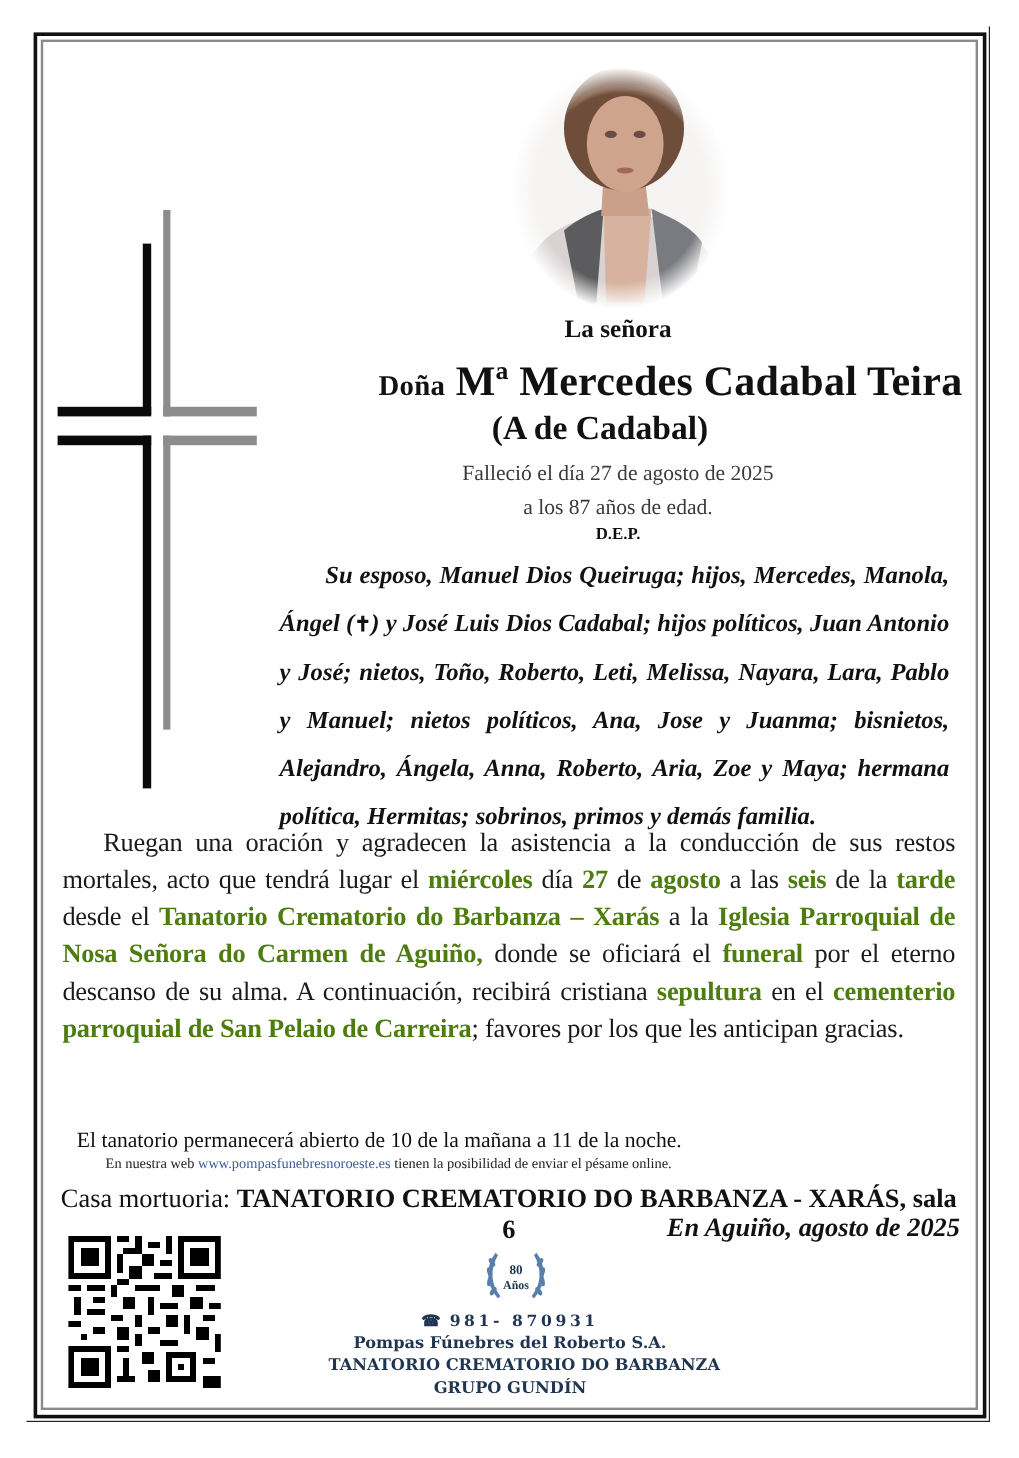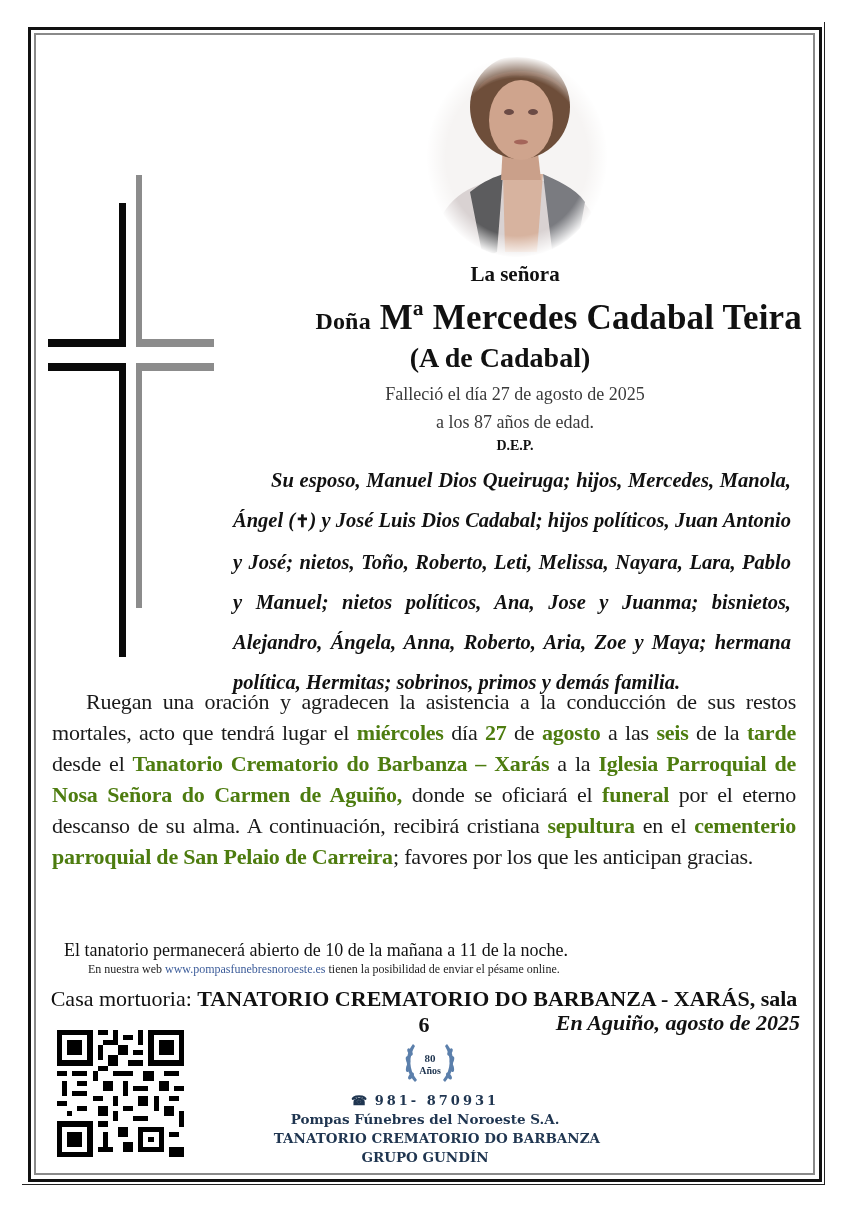--- a/index.html
+++ b/index.html
@@ -205,15 +205,15 @@
     <ellipse cx="50" cy="38" rx="2" ry="4" transform="rotate(-35 50 38)"></ellipse>
   </g>
   <text x="31" y="24" text-anchor="middle" font-family="Liberation Serif, serif" font-weight="bold" font-size="11" fill="#1f3550">80</text>
   <text x="31" y="36" text-anchor="middle" font-family="Liberation Serif, serif" font-weight="bold" font-size="10" fill="#1f3550">Años</text>
 </svg>
 
 <div class="abs footer phone">
   <span style="letter-spacing:0;">☎</span>
   <span>981- 870931</span>
 </div>
-<div class="abs footer company">Pompas Fúnebres del Noroeste S.A.</div>
+<div class="abs footer company">Pompas Fúnebres del Roberto S.A.</div>
 <div class="abs footer tanatorio">TANATORIO CREMATORIO DO BARBANZA</div>
 <div class="abs footer grupo">GRUPO GUNDÍN</div>
 
 </body></html>

